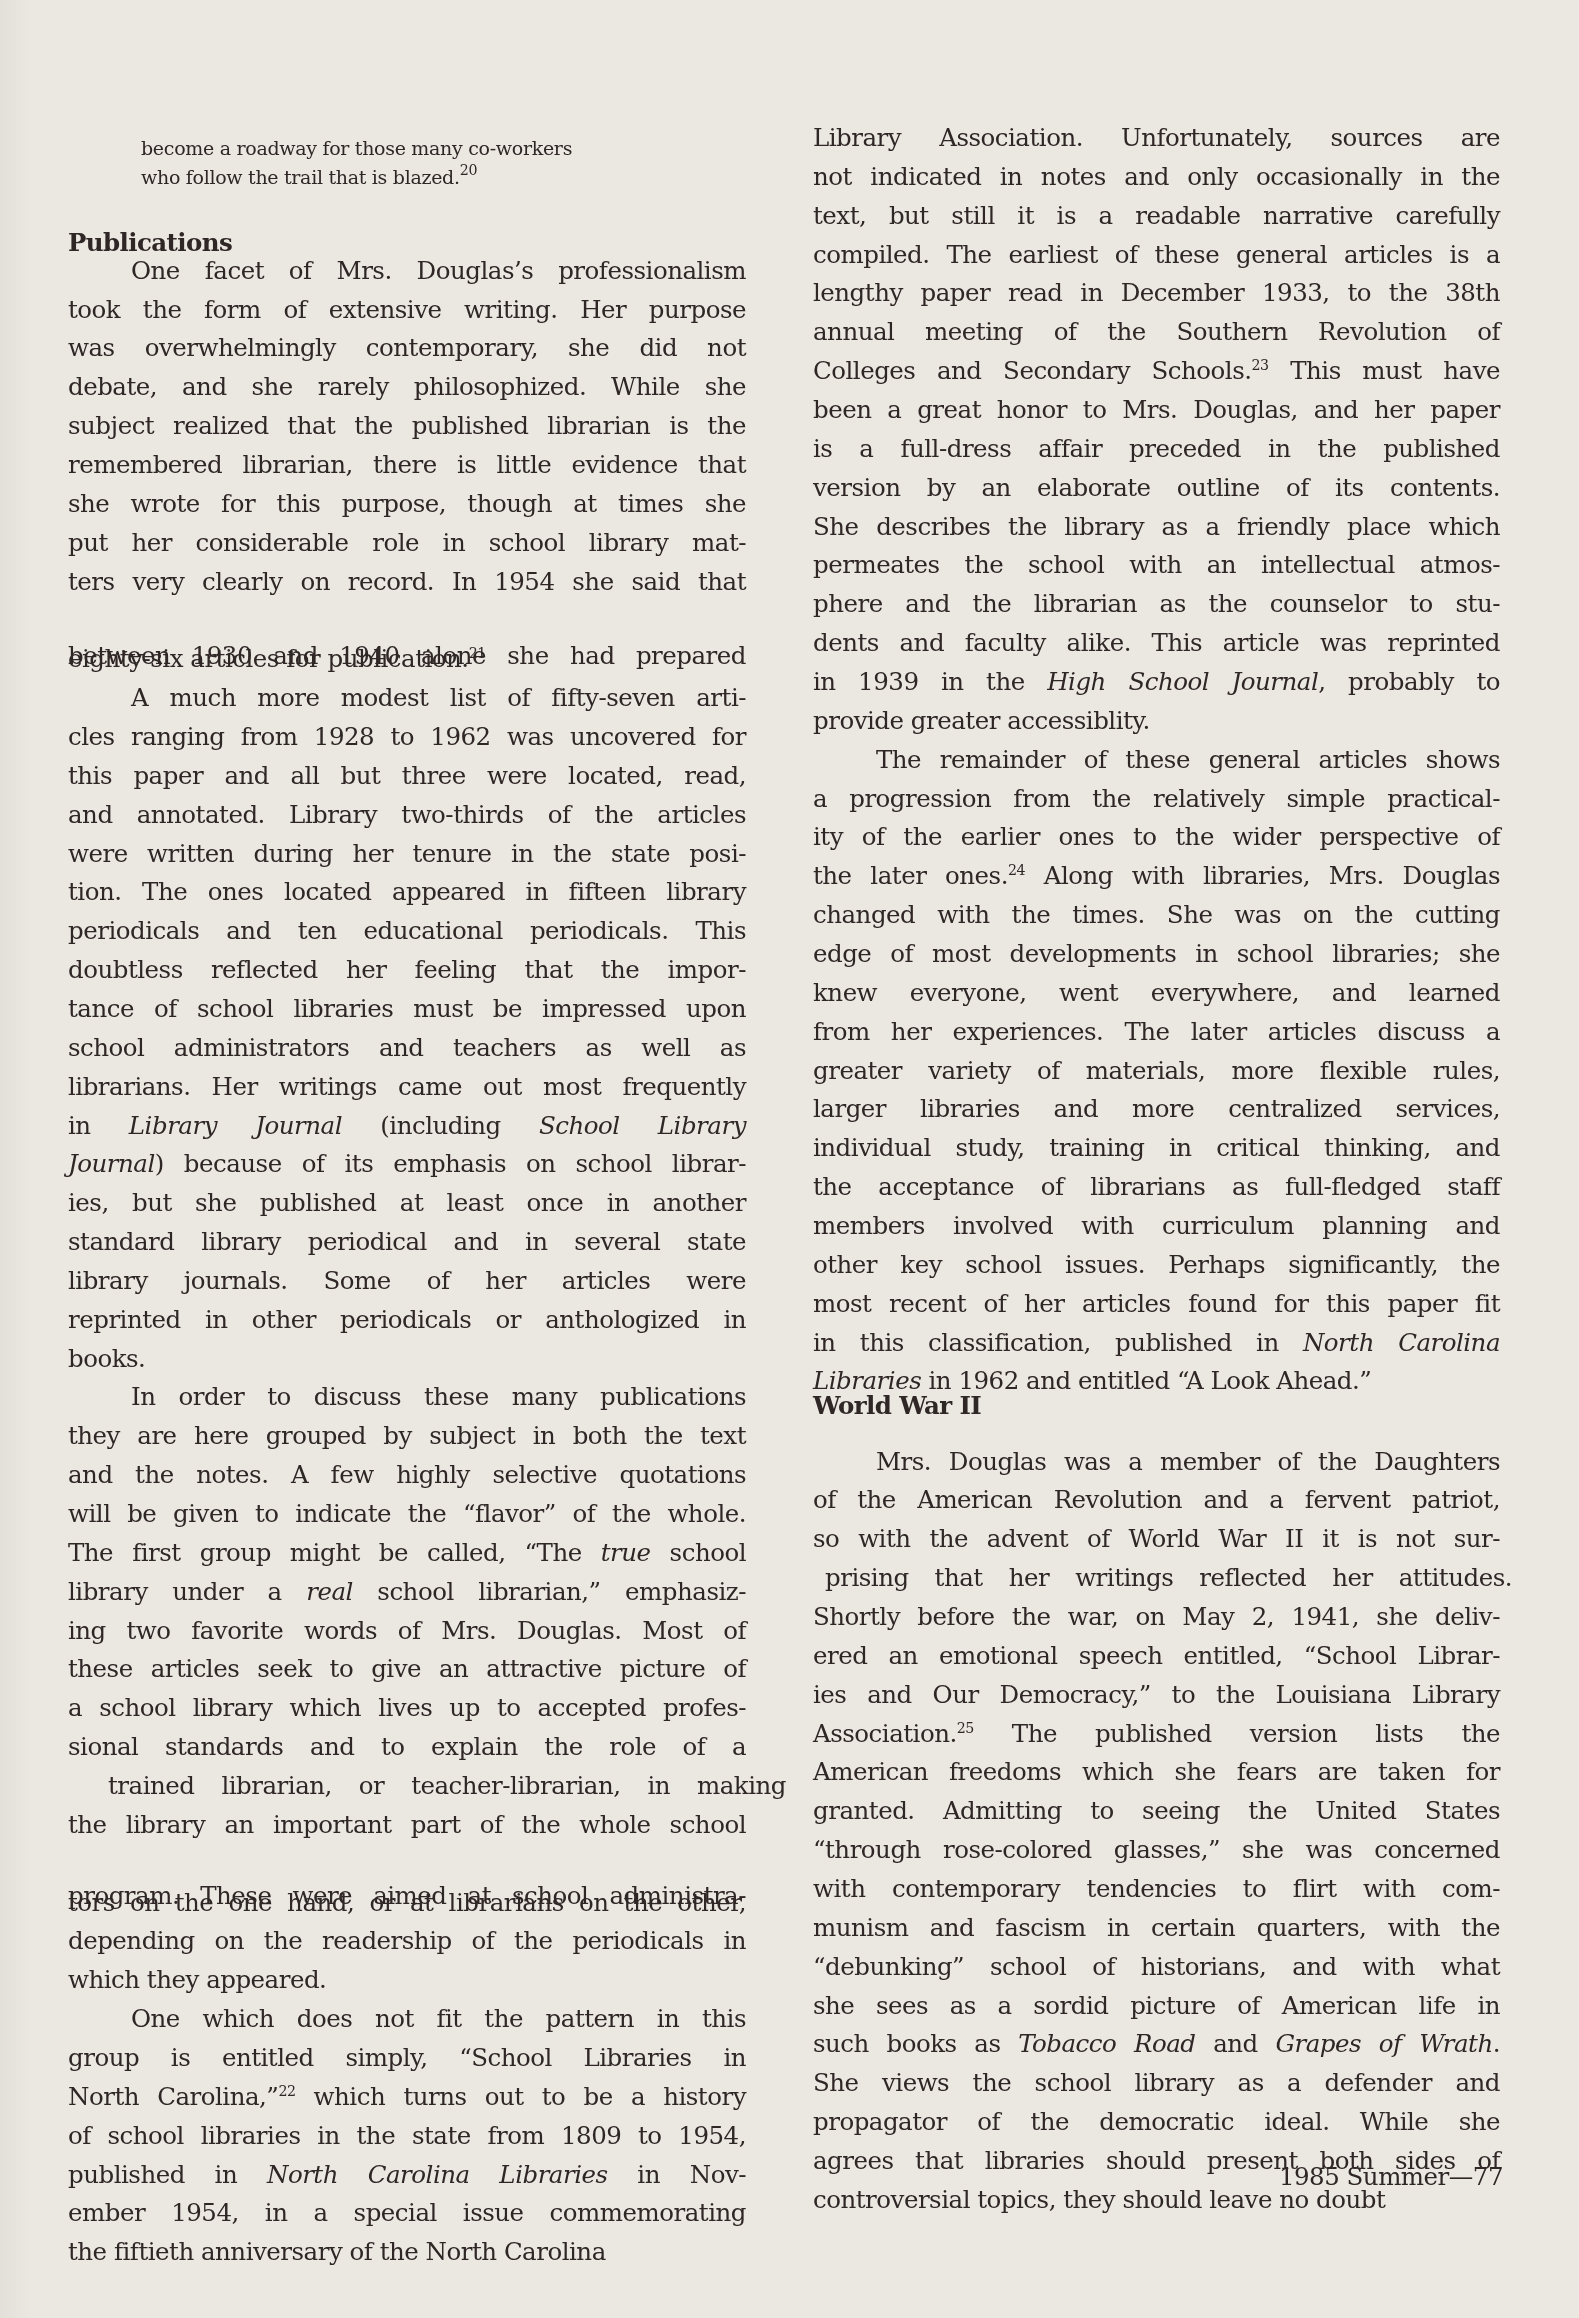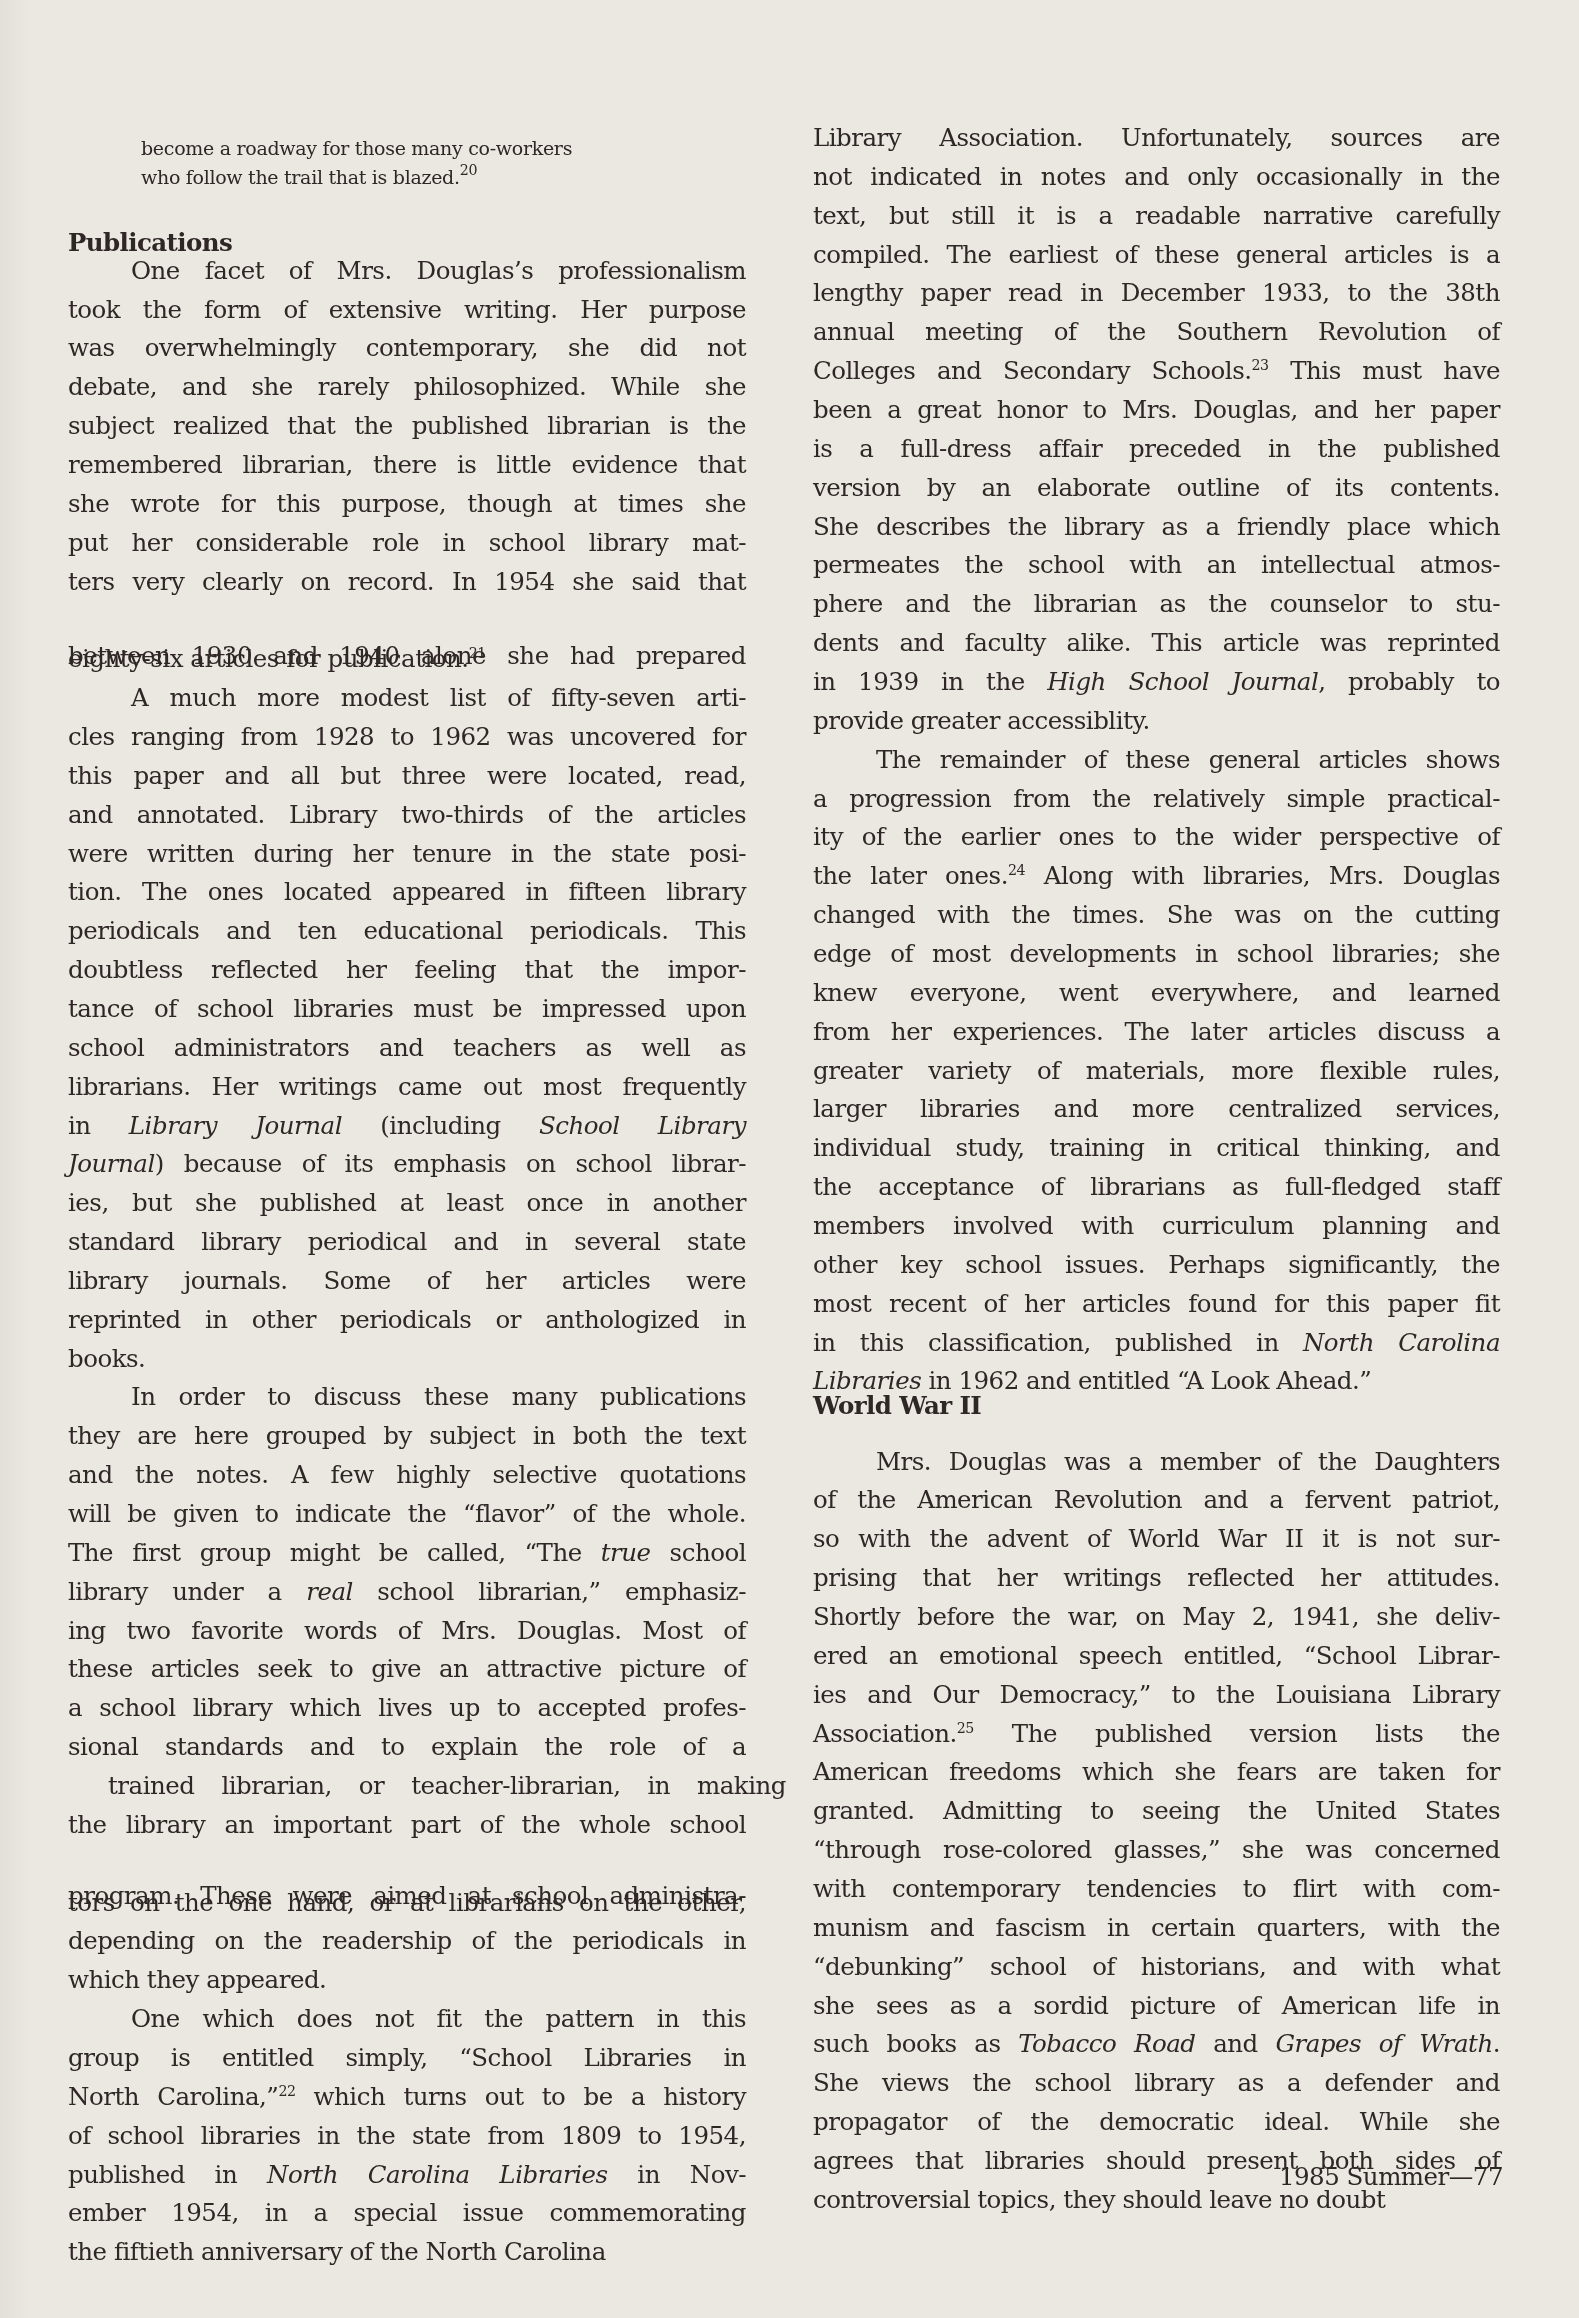--- a/index.html
+++ b/index.html
@@ -179,21 +179,21 @@
         <div class="line justify" style="top: 1247px;">other key school issues. Perhaps significantly, the</div>
         <div class="line justify" style="top: 1286px;">most recent of her articles found for this paper fit</div>
         <div class="line justify" style="top: 1325px;">in this classification, published in <i>North Carolina</i></div>
         <div class="line" style="top: 1363px;"><i>Libraries</i> in 1962 and entitled “A Look Ahead.”</div>
       </div>
     <div class="heading" style="top:1391px">World War II</div>
     <div id="right-lines-b">
         <div class="line indent justify" style="top: 1444px;">Mrs. Douglas was a member of the Daughters</div>
         <div class="line justify" style="top: 1482px;">of the American Revolution and a fervent patriot,</div>
         <div class="line justify" style="top: 1521px;">so with the advent of World War II it is not sur-</div>
-        <div class="line justify" style="top: 1560px;">prising that her writings reflected her attitudes.</div>
+        <div class="line justify" style="top: 1560px; margin-left: 12px;">prising that her writings reflected her attitudes.</div>
         <div class="line justify" style="top: 1599px;">Shortly before the war, on May 2, 1941, she deliv-</div>
         <div class="line justify" style="top: 1638px;">ered an emotional speech entitled, “School Librar-</div>
         <div class="line justify" style="top: 1677px;">ies and Our Democracy,” to the Louisiana Library</div>
         <div class="line justify" style="top: 1716px;">Association.<sup>25</sup> The published version lists the</div>
         <div class="line justify" style="top: 1754px;">American freedoms which she fears are taken for</div>
         <div class="line justify" style="top: 1793px;">granted. Admitting to seeing the United States</div>
         <div class="line justify" style="top: 1832px;">“through rose-colored glasses,” she was concerned</div>
         <div class="line justify" style="top: 1871px;">with contemporary tendencies to flirt with com-</div>
         <div class="line justify" style="top: 1910px;">munism and fascism in certain quarters, with the</div>
         <div class="line justify" style="top: 1949px;">“debunking” school of historians, and with what</div>

